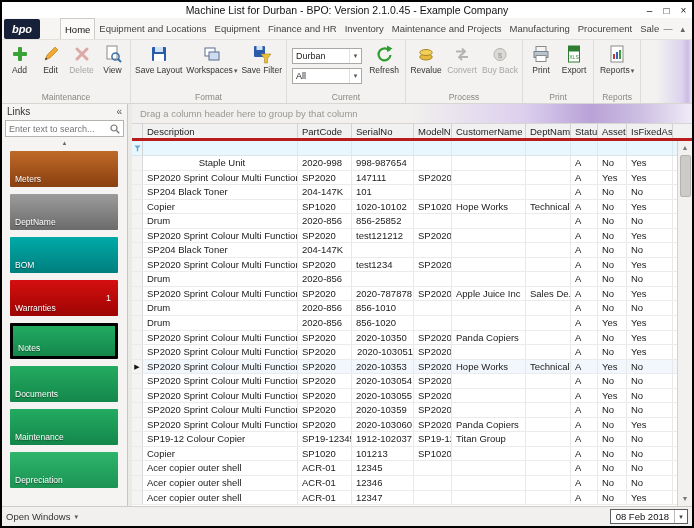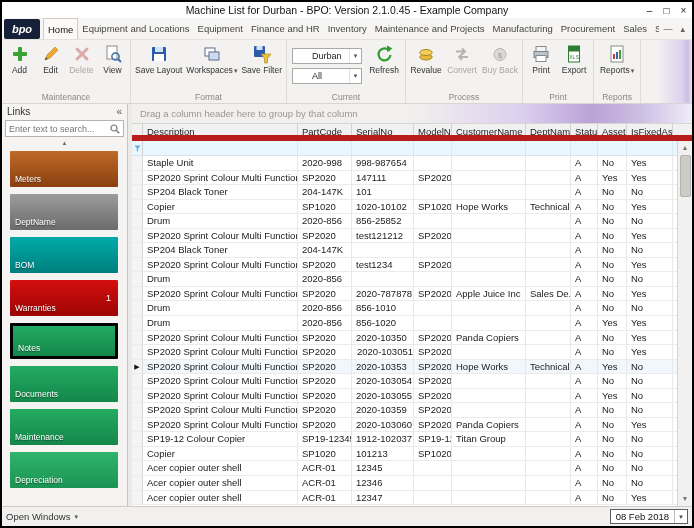--- a/index.html
+++ b/index.html
@@ -8,39 +8,39 @@
 
   
   .titlebar{height:16px;background:#fff;display:flex;align-items:center;flex:none}
   .tb-spacer{width:56px}
   .tb-title{flex:1;text-align:center;font-size:10.5px;color:#111;white-space:nowrap;overflow:hidden}
   .winbtns{width:56px;display:flex;justify-content:flex-end}
   .winbtn{width:17px;text-align:center;font-size:10px;color:#222;cursor:default;line-height:15px}
 
   
   .tabrow{height:22px;background:#f6f5f3;display:flex;align-items:center;border-bottom:1px solid #e3e1de;flex:none}
-  .logo{width:36px;height:20px;background:#162038;color:#fff;font-style:italic;font-weight:bold;font-size:11px;display:flex;align-items:center;justify-content:center;border-radius:2px;margin:0 3px 0 2px}
+  .logo{width:36px;height:20px;background:#162038;color:#fff;font-style:italic;font-weight:bold;font-size:11px;display:flex;align-items:center;justify-content:center;border-radius:2px;margin:0 20px 0 2px}
   .tabs{flex:1;display:flex;overflow:hidden;height:100%;align-items:stretch}
   .tab{padding:0 4px;font-size:9.5px;color:#444;display:flex;align-items:center;white-space:nowrap}
   .tab.selected{background:#fbfaf9;border:1px solid #cfccc8;border-bottom:0;color:#111}
   .tabrow-icons{display:flex;align-items:center;margin-right:3px}
   .tabrow-icons span{font-size:9px;color:#666;padding:0 4px}
 
   
   .ribbon{height:64px;background:#f3f2f1;display:flex;border-bottom:1px solid #d8d6d2;flex:none}
   .rgroup{display:flex;flex-direction:column;border-right:1px solid #dedcd8;padding:1px 2px 0}
   .rbuttons{flex:1;display:flex;align-items:stretch}
   .rbtn{min-width:31px;padding:3px 2px 0;display:flex;flex-direction:column;align-items:center;font-size:8.5px;color:#333;text-align:center;border-radius:2px;cursor:default}
   .rbtn svg{width:20px;height:20px;flex:none}
   .rbtn .lbl{line-height:9px;margin-top:2px;white-space:nowrap}
   .rbtn.disabled{color:#a9a6a2}
   .dd{font-size:7px;color:#555;margin-left:1px}
   .rlabel{height:12px;font-size:8.5px;color:#8b8780;text-align:center;line-height:12px;white-space:nowrap}
   .combos{display:flex;flex-direction:column;justify-content:center;gap:4px;margin:0 3px}
-  .combo{width:70px;height:16px;background:#fff;border:1px solid #aba9a6;display:flex;align-items:center;font-size:9px;color:#222;padding-left:19px}
+  .combo{width:70px;height:16px;background:#fff;border:1px solid #aba9a6;display:flex;align-items:center;font-size:9px;color:#222;padding-left:3px}
   .combo .arrow{margin-left:auto;width:12px;text-align:center;color:#555;font-size:7px;border-left:1px solid #e2e0dd;line-height:14px}
   .rfill{flex:1;background:linear-gradient(90deg,rgba(243,242,241,0) 30%,#ddd3ee 80%,#cbbce3 92%,#eae5f4 100%)}
 
   
   .content{flex:1;display:flex;min-height:0;background:#fff}
   .sidebar{width:126px;flex:none;background:#f5f4f2;border-right:1px solid #c9c6c1;display:flex;flex-direction:column}
   .sb-header{height:15px;display:flex;align-items:center;padding:0 5px;font-size:10px;color:#333;flex:none}
   .sb-header .chev{margin-left:auto;color:#555;font-size:10px}
   .search{margin:1px 3px 2px;height:17px;background:#fff;border:1px solid #b6b3ae;display:flex;align-items:center;flex:none}
   .search input{flex:1;border:0;outline:0;font-size:9px;color:#555;padding:0 3px;font-family:"Liberation Sans",sans-serif;min-width:0;background:transparent}
@@ -52,21 +52,21 @@
   .tile-label{position:absolute;left:5px;bottom:3px;color:#fff;font-size:8.5px;text-shadow:0 1px 1px rgba(0,0,0,.45)}
   .tile-badge{position:absolute;right:7px;top:50%;transform:translateY(-50%);color:#fff;font-size:9px}
   .splitter{width:4px;flex:none;background:#eceae7}
 
   
   .gridwrap{flex:1;display:flex;flex-direction:column;min-width:0}
   .hint{height:20px;flex:none;font-size:9.5px;color:#9b9790;display:flex;align-items:center;padding-left:8px;
         background:linear-gradient(90deg,#f1f0ee 0%,#f1f0ee 50%,#dccfee 70%,#b9a2d7 82%,#cdbfe2 91%,#efecf7 100%);
         border-bottom:1px solid #d8d6d2}
   .gridbox{flex:1;position:relative;min-height:0;display:flex;flex-direction:column}
-  .ghead{height:17px;flex:none;display:flex;background:#f1f1f1;border-bottom:6px solid #b91c1c}
+  .ghead{height:17px;flex:none;display:flex;background:#f1f1f1;border-bottom:3px solid #b91c1c}
   .hcell{font-size:9.5px;color:#222;line-height:16px;padding-left:4px;border-right:1px solid #d2d2d2;white-space:nowrap;overflow:hidden;flex:none}
   .ind{width:11px;flex:none;background:#f1f1f1;border-right:1px solid #d2d2d2;font-size:7px;line-height:14px;text-align:center;color:#111}
   .gfilter{height:15px;flex:none;display:flex;background:#e8f7fd;border-bottom:1px solid #d8e6ec}
   .gfilter .ind{background:#e8f7fd;display:flex;align-items:center;justify-content:center}
   .fcell{border-right:1px solid #dce9ef;flex:none}
   .gbody{flex:1;overflow:hidden}
   .grow{height:14.55px;display:flex;background:#fff;border-bottom:1px solid #ebebeb}
   .grow .ind{background:#f4f4f4;border-right:1px solid #d8d8d8}
   .grow.selected{background:#f2f7fd}
   .gcell{font-size:9.5px;color:#1a1a1a;line-height:13.5px;padding-left:4px;border-right:1px solid #e8e8e8;white-space:nowrap;overflow:hidden;flex:none}
@@ -345,21 +345,21 @@
             <div class="fcell" style="width: 38px;"></div>
             <div class="fcell" style="width: 74px;"></div>
             <div class="fcell" style="width: 45px;"></div>
             <div class="fcell" style="width: 27px;"></div>
             <div class="fcell" style="width: 29px;"></div>
             <div class="fcell" style="width: 46px;"></div>
           </div>
         <div class="gbody" id="grid-body">
             <div class="grow">
               <div class="ind"></div>
-              <div class="gcell" style="width: 155px;">Staple Unit</div>
+              <div class="gcell" style="width: 155px; text-align: center;">Staple Unit</div>
               <div class="gcell" style="width: 54px;">2020-998</div>
               <div class="gcell" style="width: 62px;">998-987654</div>
               <div class="gcell" style="width: 38px;"></div>
               <div class="gcell" style="width: 74px;"></div>
               <div class="gcell" style="width: 45px;"></div>
               <div class="gcell" style="width: 27px;">A</div>
               <div class="gcell" style="width: 29px;">No</div>
               <div class="gcell" style="width: 46px;">Yes</div>
             </div>
             <div class="grow">

